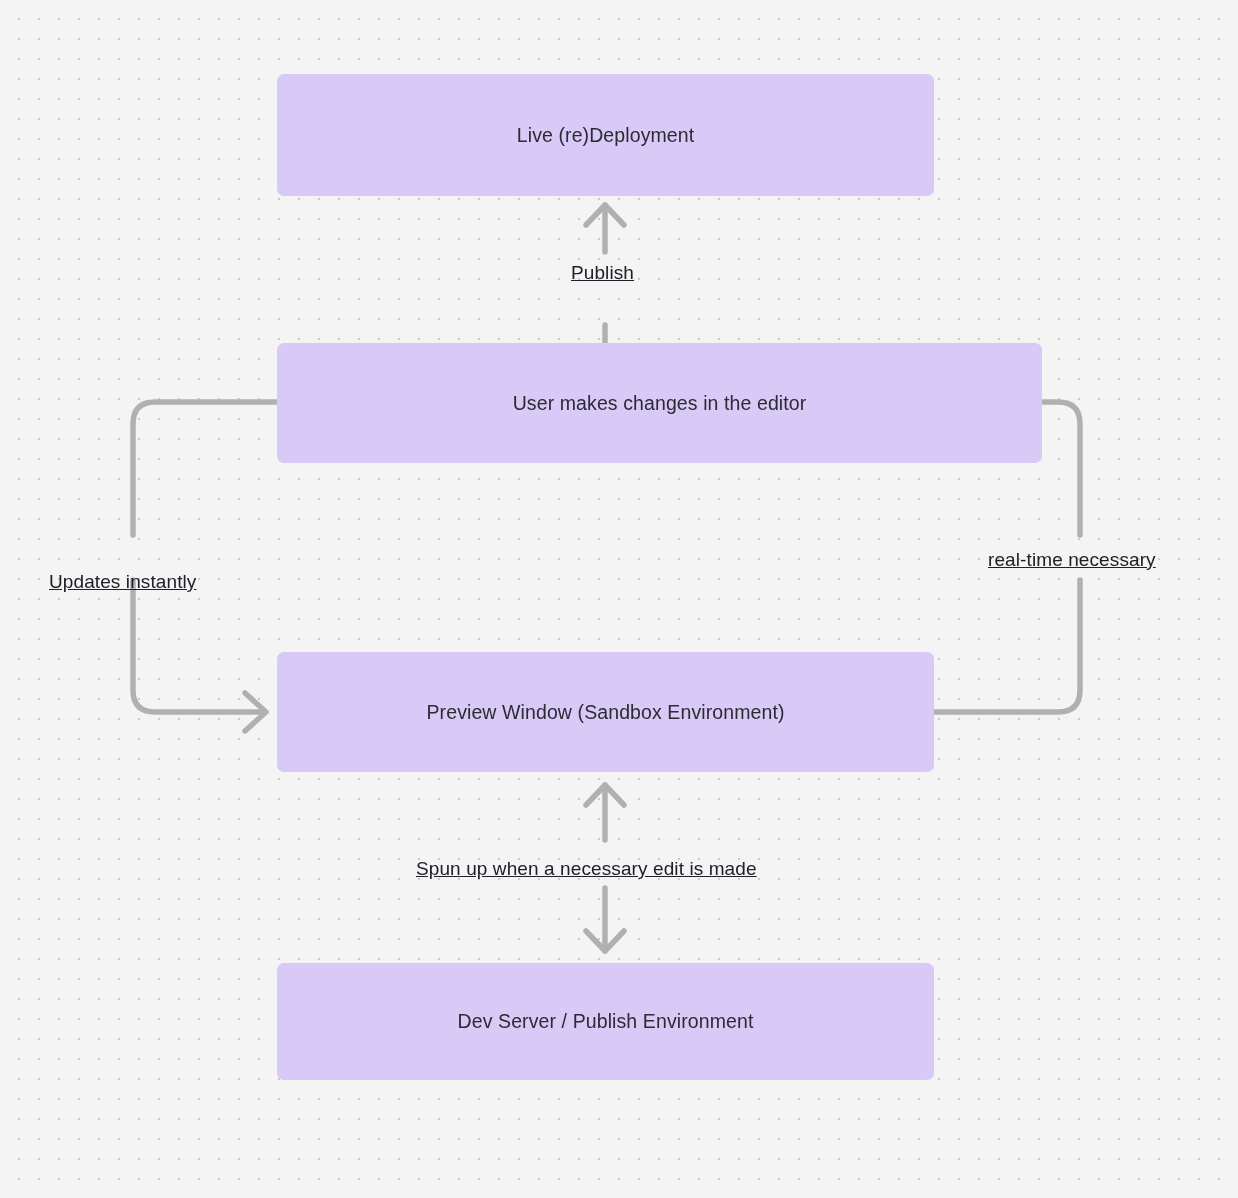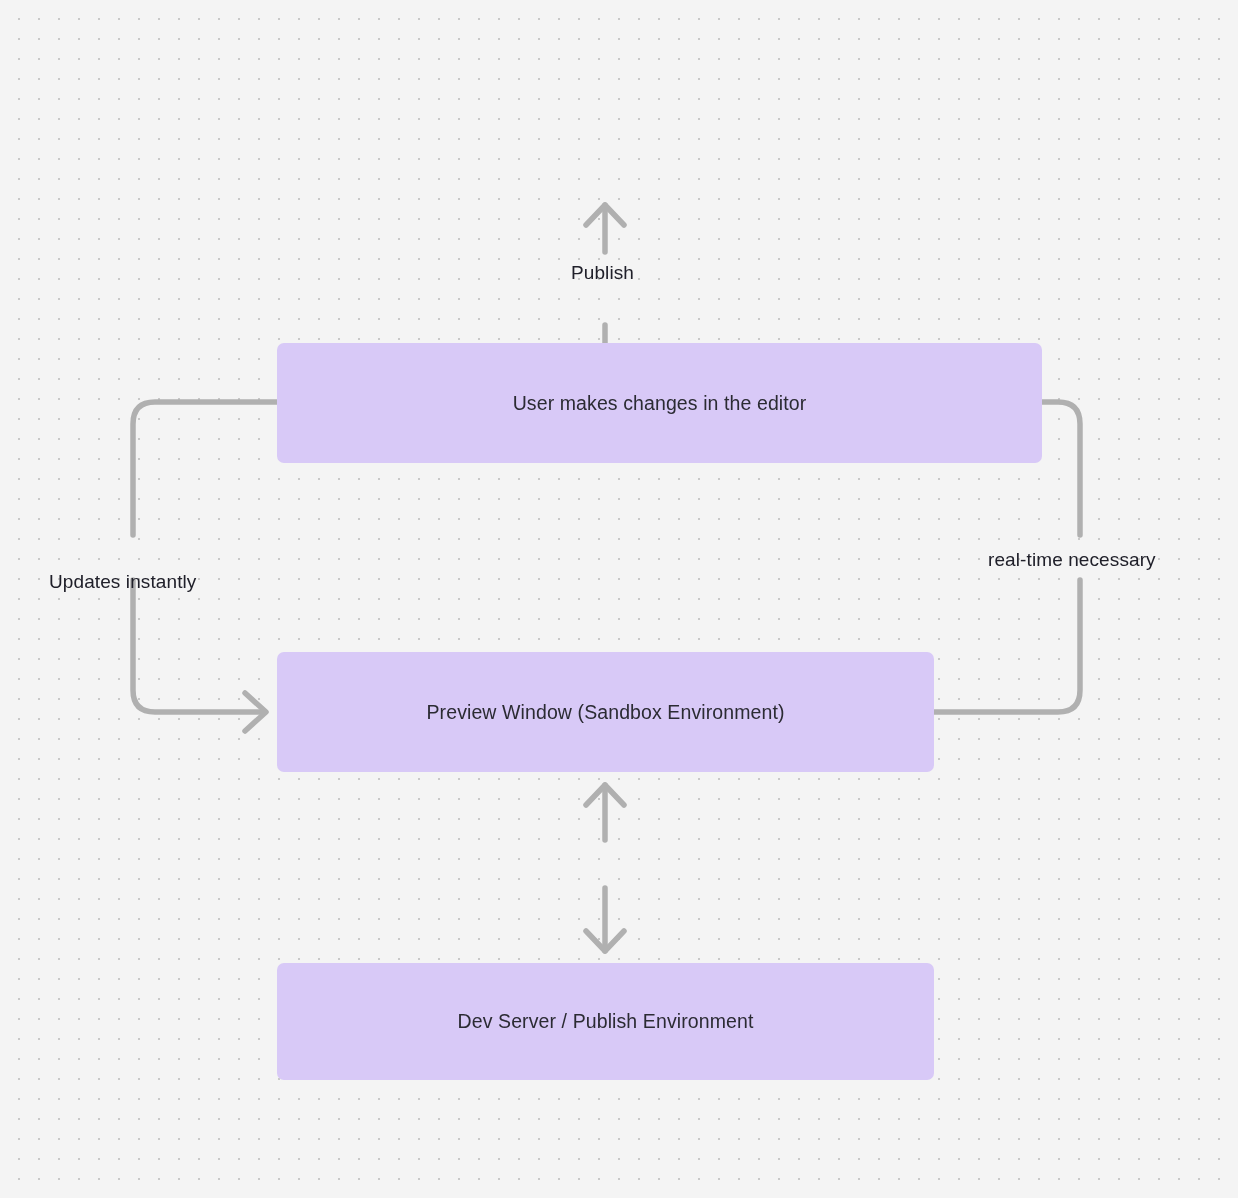--- a/index.html
+++ b/index.html
@@ -44,20 +44,21 @@
   }
   .edge-label {
     position: absolute;
     color: #20202a;
     font-size: 19px;
     font-weight: 400;
     letter-spacing: 0.1px;
     white-space: nowrap;
     background: transparent;
     line-height: 1;
+    text-decoration: underline;
   }
 </style>
 </head>
 <body>
 
 <div id="canvas">
 
   <svg id="edge-layer" viewBox="0 0 1238 1198" width="1238" height="1198" xmlns="http://www.w3.org/2000/svg">
 
     <g>
@@ -79,33 +80,37 @@
     </g>
 
     <g>
       <path d="M 605 840 L 605 785" stroke="#b0b0b0" stroke-width="5.5" fill="none" stroke-linecap="round"></path>
       <path d="M 586 805 L 605 785 L 624 805" stroke="#b0b0b0" stroke-width="5.5" fill="none" stroke-linecap="round" stroke-linejoin="round"></path>
       <path d="M 605 888 L 605 951" stroke="#b0b0b0" stroke-width="5.5" fill="none" stroke-linecap="round"></path>
       <path d="M 586 931 L 605 951 L 624 931" stroke="#b0b0b0" stroke-width="5.5" fill="none" stroke-linecap="round" stroke-linejoin="round"></path>
     </g>
   </svg>
 
+  <div class="node" style="left:277px; top:74px; width:657px; height:122px;">
+    <span>Live (re)Deployment</span>
+  </div>
 
   <div class="node" style="left:277px; top:343px; width:765px; height:120px;">
     <span>User makes changes in the editor</span>
   </div>
 
   <div class="node" style="left:277px; top:652px; width:657px; height:120px;text-align:right;">
     <span>Preview Window (Sandbox Environment)</span>
   </div>
 
   <div class="node" style="left:277px; top:963px; width:657px; height:117px;">
     <span>Dev Server / Publish Environment</span>
   </div>
 
   <div class="edge-label" style="left:571px; top:263px;">Publish</div>
 
   <div class="edge-label" style="left:49px; top:572px;">Updates instantly</div>
 
   <div class="edge-label" style="left:988px; top:550px;">real-time necessary</div>
 
+  <div class="edge-label" style="left:416px; top:859px;">Spun up when a necessary edit is made</div>
 
 </div>
 
 </body></html>

